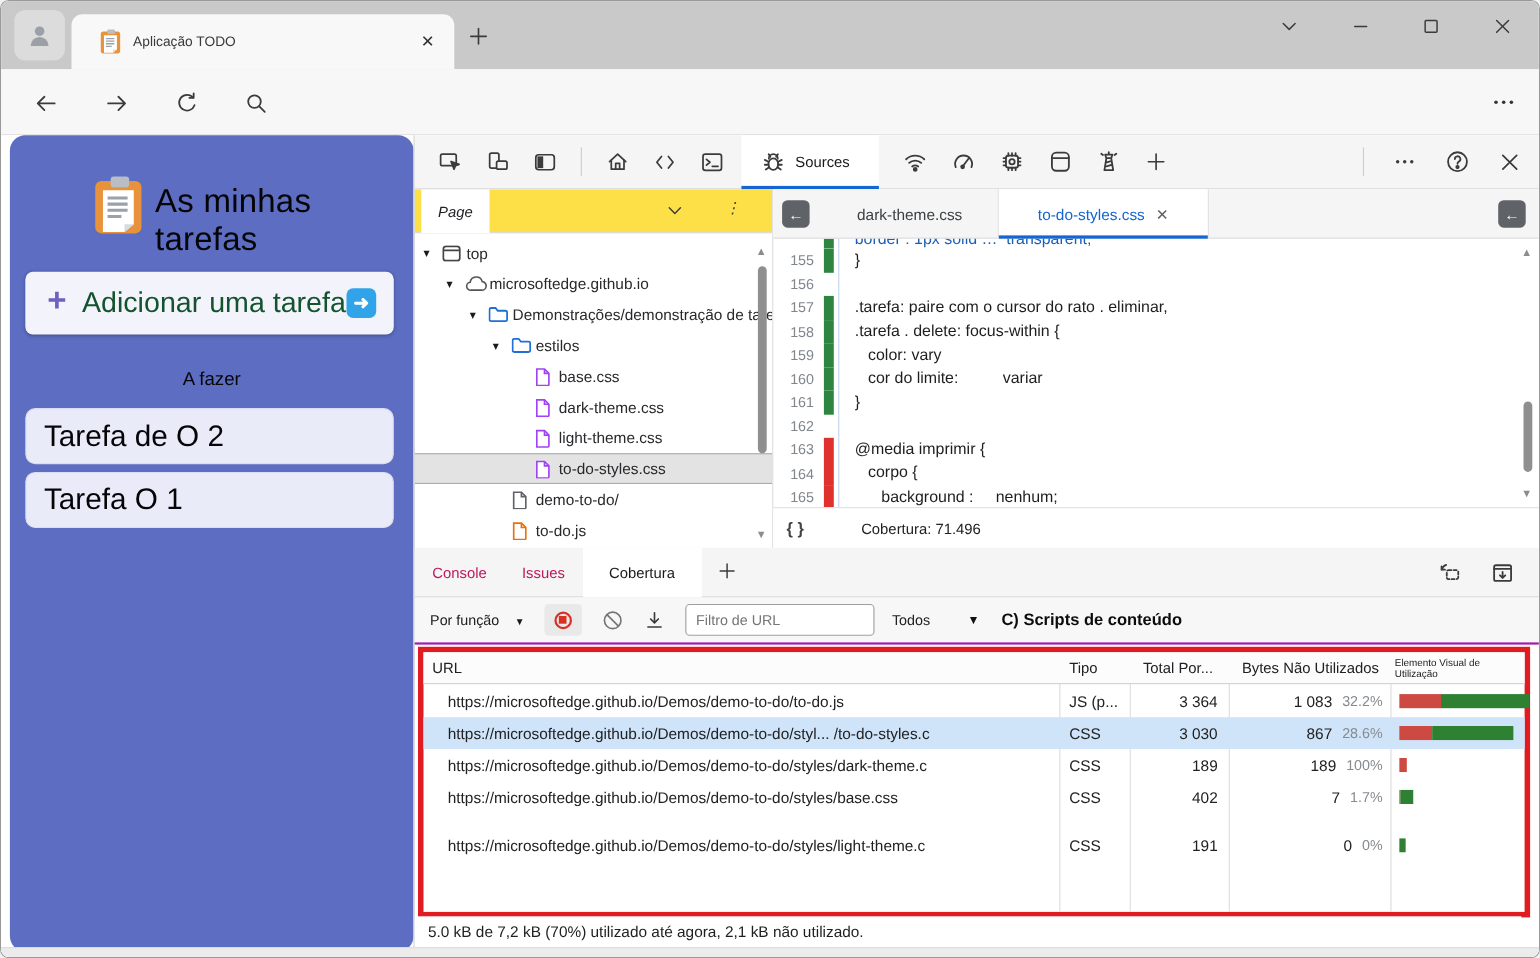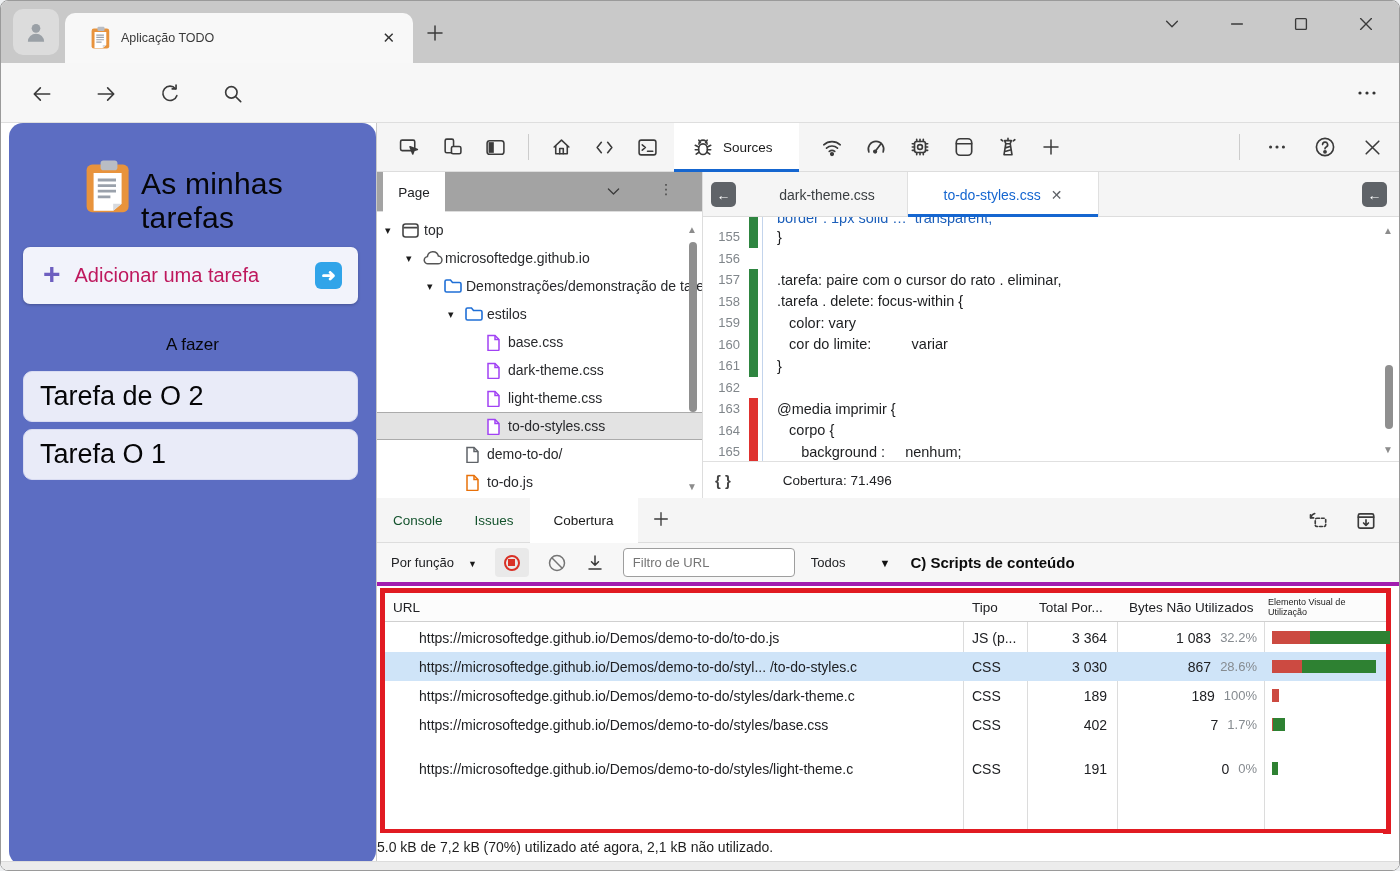--- a/index.html
+++ b/index.html
@@ -29,42 +29,42 @@
 
   
   .content{position:absolute;top:122px;left:0;right:0;bottom:0;background:#fff;}
 
   
   .todo{position:absolute;left:8px;top:0;width:367px;height:742px;background:#5c6dc2;border-radius:14px;overflow:hidden;}
   .todo-clip{position:absolute;left:74px;top:36px;width:52px;height:56px;}
   .todo-title{position:absolute;left:132px;top:44px;font-size:30px;color:#050508;letter-spacing:.2px;}
   .addbox{position:absolute;left:14px;top:124px;width:335px;height:57px;background:#f2f3fb;border-radius:7px;box-shadow:0 1px 3px rgba(0,0,0,.25);display:flex;align-items:center;}
   .addplus{font-size:30px;color:#6e5fc0;font-weight:bold;margin:0 14px 4px 20px;line-height:1;}
-  .addlabel{font-size:20px;color:#be185d;flex:1;}
+  .addlabel{font-size:26px;color:#14532d;flex:1;}
   .addarrow{width:27px;height:27px;background:#31a4e9;border-radius:6px;color:#fff;display:flex;align-items:center;justify-content:center;font-size:17px;font-weight:bold;margin-right:16px;}
   .afazer{position:absolute;left:0;top:212px;width:100%;text-align:center;font-size:17px;font-weight:500;color:#06060a;}
   .task{position:absolute;left:14px;width:335px;height:51px;background:#e9ebf8;border:1px solid #d9dcf2;border-radius:9px;display:flex;align-items:center;padding-left:16px;font-size:27px;color:#050507;}
   .task.t0{top:248px;}
   .task.t1{top:306px;}
 
   
   .devtools{position:absolute;left:375px;top:0;right:0;bottom:9px;background:#fff;border-left:1px solid #c9c9c9;font-size:13px;color:#202124;}
   .dt-toolbar{position:absolute;top:0;left:0;right:0;height:49px;background:#f5f5f5;border-bottom:1px solid #ddd;display:flex;align-items:center;}
   .dt-toolbar .ti{margin-left:22px;display:flex;align-items:center;}
   .vsep{width:1px;height:26px;background:#ccc;margin-left:22px;}
   .srctab{margin-left:16px;height:49px;background:#fff;display:flex;align-items:center;padding:0 26px 0 18px;position:relative;}
   .srctab::after{content:"";position:absolute;left:0;right:0;bottom:0;height:3px;background:#1566d0;}
   .srctab span.lbl{margin-left:9px;font-size:13.5px;color:#1a1a1a;}
   .dt-right{margin-left:auto;display:flex;align-items:center;padding-right:16px;}
   .dt-right .ti{margin-left:26px;}
 
   
   .sources{position:absolute;top:49px;left:0;right:0;height:326px;}
   .navpane{position:absolute;left:0;top:0;width:325px;height:100%;overflow:hidden;}
-  .pagebar{height:40px;background:#a3a3a3;border-bottom:1px solid #ddd;position:relative;}
+  .pagebar{height:40px;background:#fde047;border-bottom:1px solid #ddd;position:relative;font-style:italic;}
   .pagetab{position:absolute;left:6px;top:0;height:40px;width:62px;background:#fff;display:flex;align-items:center;justify-content:center;font-size:13.5px;color:#202124;}
   .pagebar .chev{position:absolute;left:228px;top:11px;}
   .pagebar .kebab{position:absolute;left:282px;top:9px;color:#444;font-size:14px;letter-spacing:0;}
   .tree{position:absolute;top:44px;left:0;right:0;bottom:0;}
   .tree-row{height:28px;display:flex;align-items:center;font-size:14px;color:#28292c;white-space:nowrap;overflow:hidden;}
   .tree-row .tw{width:17px;font-size:11px;color:#1b1b1b;flex:0 0 17px;}
   .tree-row .ticon{width:22px;display:flex;align-items:center;flex:0 0 22px;}
   .tree-row.sel{background:#e3e3e3;border-top:1px solid #ababab;border-bottom:1px solid #ababab;}
   .tscroll{position:absolute;right:2px;top:52px;bottom:6px;width:14px;}
   .sb-ar{position:absolute;left:1px;font-size:10px;color:#8c8c8c;}
@@ -88,56 +88,56 @@
   .cl .gut{flex:0 0 15px;align-self:stretch;border-left:1px solid #c3d4ec;margin-left:4px;}
   .cl .ct{font-size:14.5px;color:#1d1e20;white-space:pre;}
   .escroll{position:absolute;right:3px;top:0;bottom:0;width:14px;}
   .ed-status{position:absolute;left:0;right:0;bottom:0;height:37px;border-top:1px solid #e0e0e0;display:flex;align-items:center;background:#fff;}
   .braces{font-size:15px;color:#444;font-weight:bold;margin:0 0 0 12px;}
   .covstat{margin-left:52px;font-size:13.5px;color:#202124;}
 
   
   .drawer{position:absolute;left:0;right:0;top:375px;bottom:0;}
   .drtabs{height:45px;background:#f5f5f5;border-bottom:1px solid #ddd;display:flex;align-items:center;position:relative;}
-  .drtab{padding:0 16px;height:45px;display:flex;align-items:center;font-size:13.5px;color:#14532d;}
+  .drtab{padding:0 16px;height:45px;display:flex;align-items:center;font-size:13.5px;color:#be185d;}
   .drtab.active{background:#fff;color:#1a1a1a;padding:0 24px;}
   .drtabs .plus{margin-left:14px;color:#333;}
   .dr-ric{position:absolute;top:12px;}
-  .covbar-tools{height:43px;background:#f7f7f7;border-bottom:4px solid #a21caf;display:flex;align-items:center;font-size:13px;color:#202124;}
+  .covbar-tools{height:43px;background:#f7f7f7;border-bottom:2px solid #a21caf;display:flex;align-items:center;font-size:13px;color:#202124;}
   .ddl{margin-left:14px;}
   .ddl .tri{font-size:9px;color:#1b1b1b;margin-left:14px;}
   .recbtn{margin-left:18px;width:34px;height:29px;background:#e9e9e9;border-radius:4px;display:flex;align-items:center;justify-content:center;}
   .recring{width:16px;height:16px;border:2px solid #d93025;border-radius:50%;display:flex;align-items:center;justify-content:center;}
   .recsq{width:7px;height:7px;background:#d93025;}
   .tool-ic{margin-left:18px;display:flex;align-items:center;}
   .urlfilter{margin-left:18px;width:172px;height:29px;border:1px solid #9e9e9e;border-radius:4px;font-size:13px;color:#5f6368;padding:0 9px;background:#fff;font-family:"Liberation Sans",sans-serif;}
   .typesel{margin-left:16px;display:flex;align-items:center;}
   .typesel .tri{font-size:11px;margin-left:34px;color:#111;}
   .cscripts{margin-left:20px;font-size:15px;font-weight:600;color:#0c0c0c;}
 
   .redbox{position:absolute;left:3px;right:8px;top:90px;height:246px;border:5px solid #e11b22;background:#fff;}
   .grid{position:absolute;inset:0;}
   .gline{position:absolute;top:0;bottom:0;width:1px;background:#dcdcdc;}
   .thead{position:absolute;left:0;right:0;top:0;height:29px;background:#fcfcfc;border-bottom:1px solid #d0d0d0;display:flex;align-items:center;font-size:13.5px;color:#202124;}
   .trow{position:absolute;left:0;right:0;height:29px;display:flex;align-items:center;font-size:14px;color:#202124;}
   .trow.sel{background:#cfe4f8;}
-  .c-url{flex:0 0 578px;padding-left:34px;white-space:nowrap;overflow:hidden;}
+  .c-url{flex:0 0 578px;padding-left:22px;white-space:nowrap;overflow:hidden;}
   .thead .c-url{padding-left:8px;}
   .c-type{flex:0 0 64px;padding-left:9px;white-space:nowrap;overflow:hidden;}
   .c-total{flex:0 0 90px;padding:0 10px;text-align:right;}
   .thead .c-total{text-align:left;padding-left:12px;}
   .c-unused{flex:0 0 147px;display:flex;justify-content:flex-end;align-items:center;padding-right:7px;}
   .thead .c-unused{justify-content:flex-start;padding-left:12px;}
   .c-unused .pct{color:#868b90;margin-left:9px;font-size:13px;}
   .c-vis{flex:1;display:flex;align-items:center;padding-left:8px;}
   .thead .c-vis{font-size:9px;padding-left:4px;color:#1c1c1c;}
   .visbar{height:13px;display:flex;overflow:hidden;}
   .visbar .r{background:#cc4a41;height:100%;}
   .visbar .g{background:#2e8132;height:100%;flex:1;}
-  .dr-status{position:absolute;left:0;right:16px;bottom:0;height:28px;display:flex;align-items:center;font-size:14px;color:#1f1f1f;background:#fff;}
+  .dr-status{position:absolute;left:0;right:16px;bottom:0;height:28px;display:flex;align-items:center;padding-left:12px;font-size:14px;color:#1f1f1f;background:#fff;}
   .winbottom{position:absolute;left:0;right:0;bottom:0;height:9px;background:#ececec;border-top:1px solid #dcdcdc;}
 </style>
 </head>
 <body>
 
 <div id="win">
 
   <div class="titlebar">
     <div class="avatar">
       <svg width="26" height="26" viewBox="0 0 24 24">

